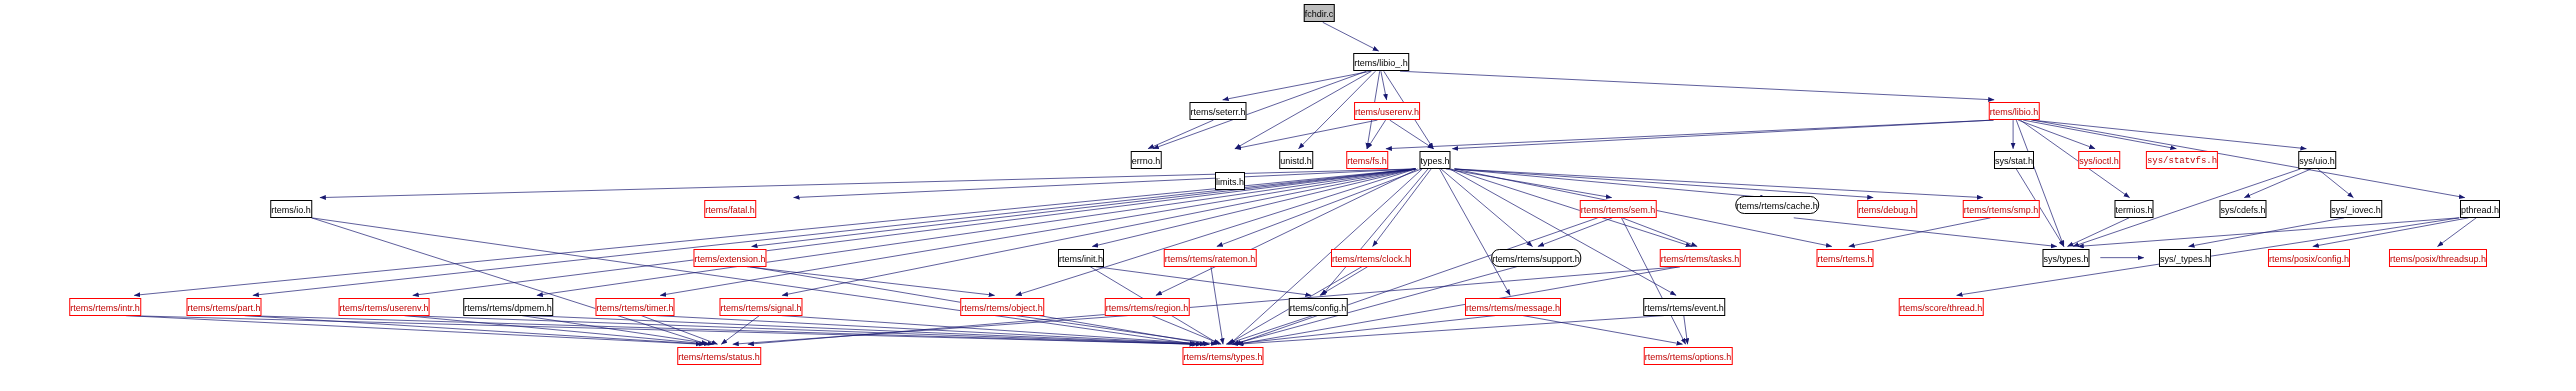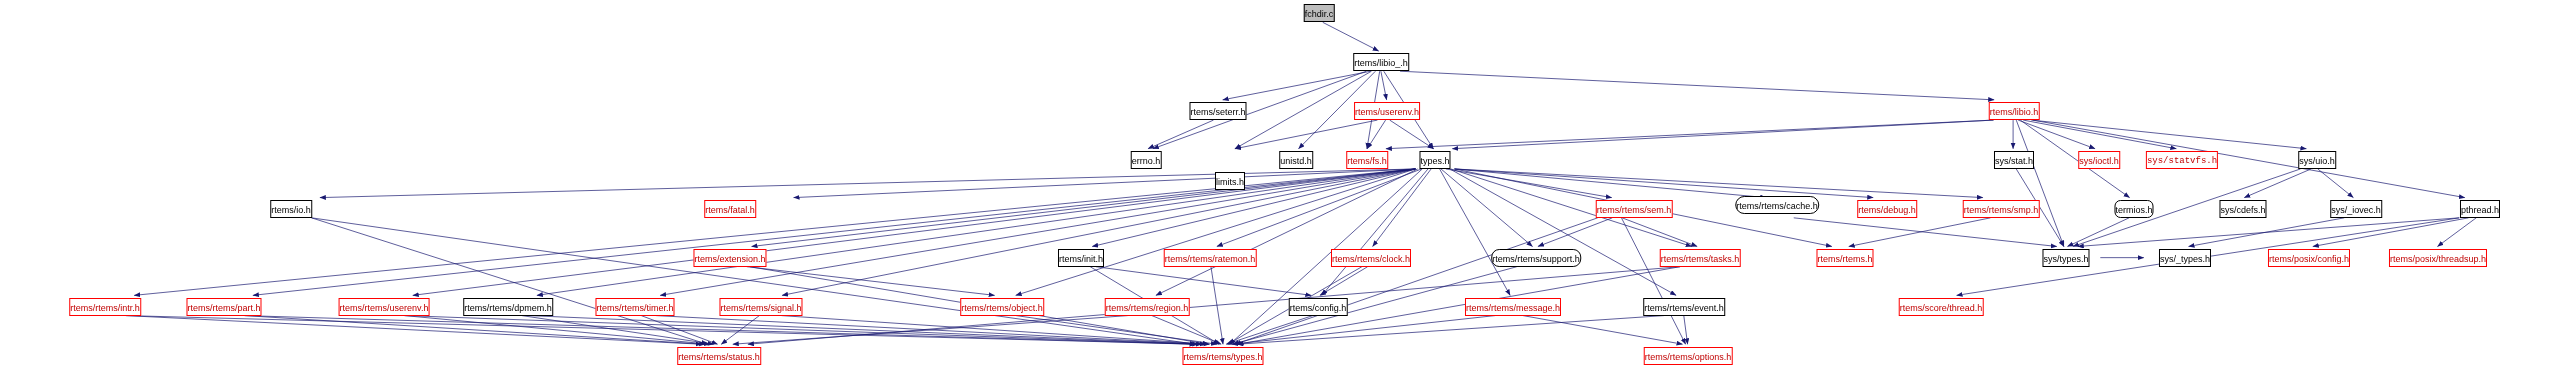--- a/index.html
+++ b/index.html
@@ -146,25 +146,25 @@
       <div class="node" style="left: 1230px; top: 151px; margin-top: 21px;">limits.h</div>
       <div class="node" style="left: 1296px; top: 151px;">unistd.h</div>
       <div class="node flagged" style="left: 1367px; top: 151px;">rtems/fs.h</div>
       <div class="node" style="left: 1435px; top: 151px;">types.h</div>
       <div class="node" style="left: 2014px; top: 151px;">sys/stat.h</div>
       <div class="node flagged" style="left: 2099px; top: 151px;">sys/ioctl.h</div>
       <div class="node flagged" style="left: 2182px; top: 151px; font-family: Liberation Mono, monospace;">sys/statvfs.h</div>
       <div class="node" style="left: 2317px; top: 151px;">sys/uio.h</div>
       <div class="node" style="left: 291px; top: 200px;">rtems/io.h</div>
       <div class="node flagged" style="left: 730px; top: 200px;">rtems/fatal.h</div>
-      <div class="node flagged" style="left: 1618px; top: 200px; margin-left: 16px;">rtems/rtems/sem.h</div>
+      <div class="node flagged" style="left: 1618px; top: 200px;">rtems/rtems/sem.h</div>
       <div class="node" style="left: 1777px; top: 196px; border-radius: 9px;">rtems/rtems/cache.h</div>
       <div class="node flagged" style="left: 1887px; top: 200px;">rtems/debug.h</div>
       <div class="node flagged" style="left: 2001px; top: 200px;">rtems/rtems/smp.h</div>
-      <div class="node" style="left: 2134px; top: 200px; border-radius: 6px;">termios.h</div>
+      <div class="node" style="left: 2134px; top: 200px;">termios.h</div>
       <div class="node" style="left: 2243px; top: 200px;">sys/cdefs.h</div>
       <div class="node" style="left: 2356px; top: 200px;">sys/_iovec.h</div>
       <div class="node" style="left: 2480px; top: 200px;">pthread.h</div>
       <div class="node flagged" style="left: 730px; top: 249px;">rtems/extension.h</div>
       <div class="node" style="left: 1081px; top: 249px;">rtems/init.h</div>
       <div class="node flagged" style="left: 1210px; top: 249px;">rtems/rtems/ratemon.h</div>
       <div class="node flagged" style="left: 1371px; top: 249px;">rtems/rtems/clock.h</div>
       <div class="node" style="left: 1536px; top: 249px; border-radius: 8px;">rtems/rtems/support.h</div>
       <div class="node flagged" style="left: 1700px; top: 249px;">rtems/rtems/tasks.h</div>
       <div class="node flagged" style="left: 1845px; top: 249px;">rtems/rtems.h</div>

